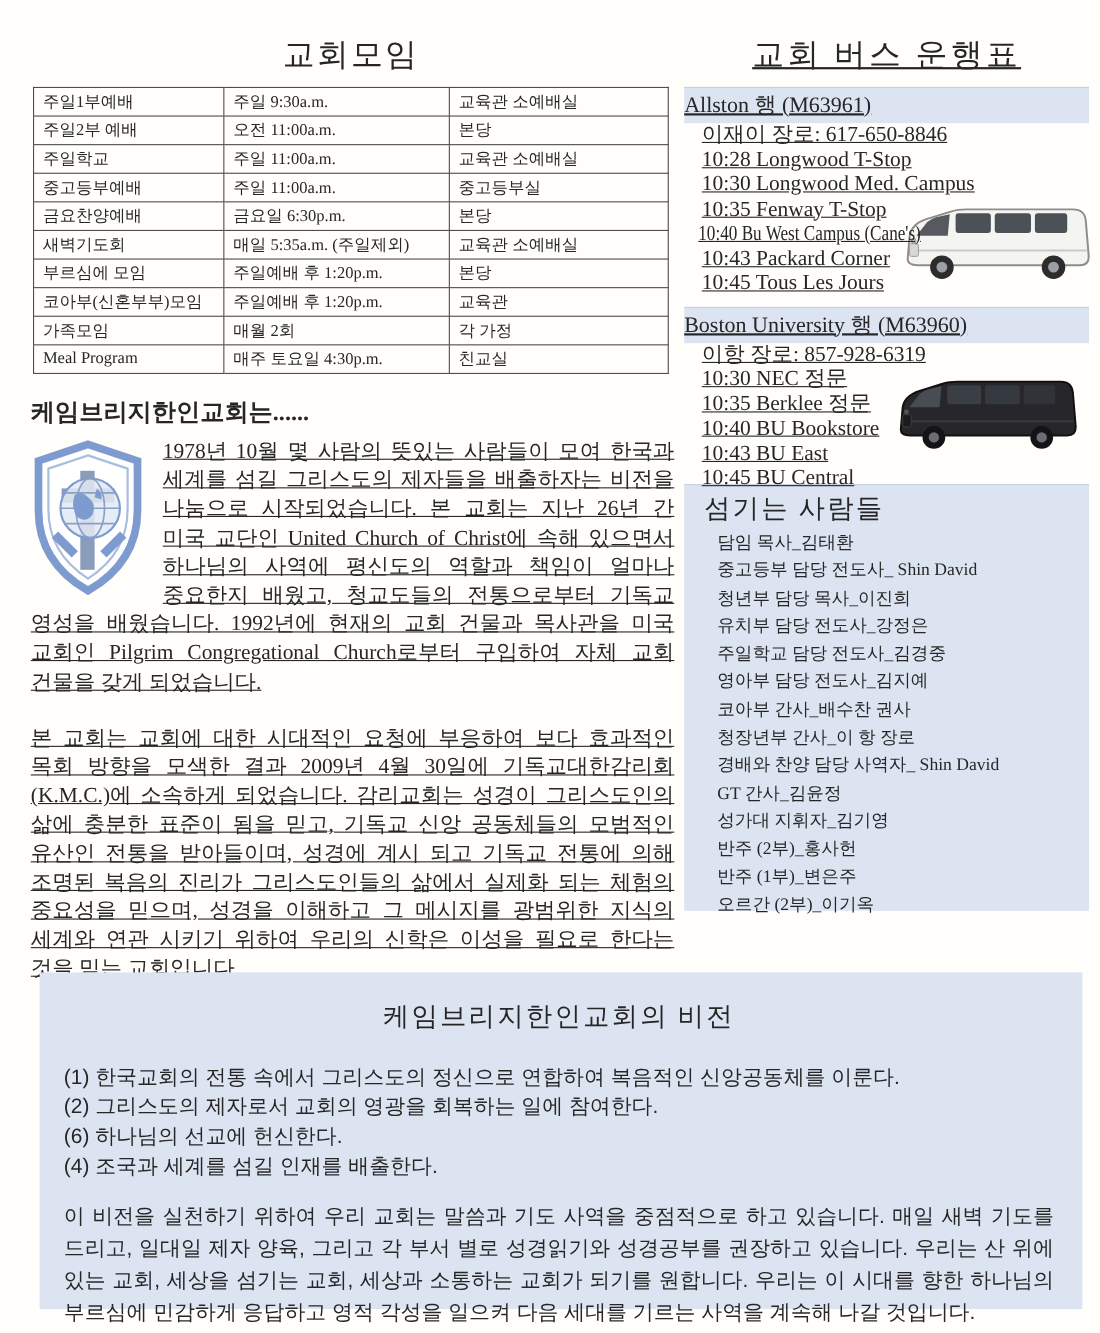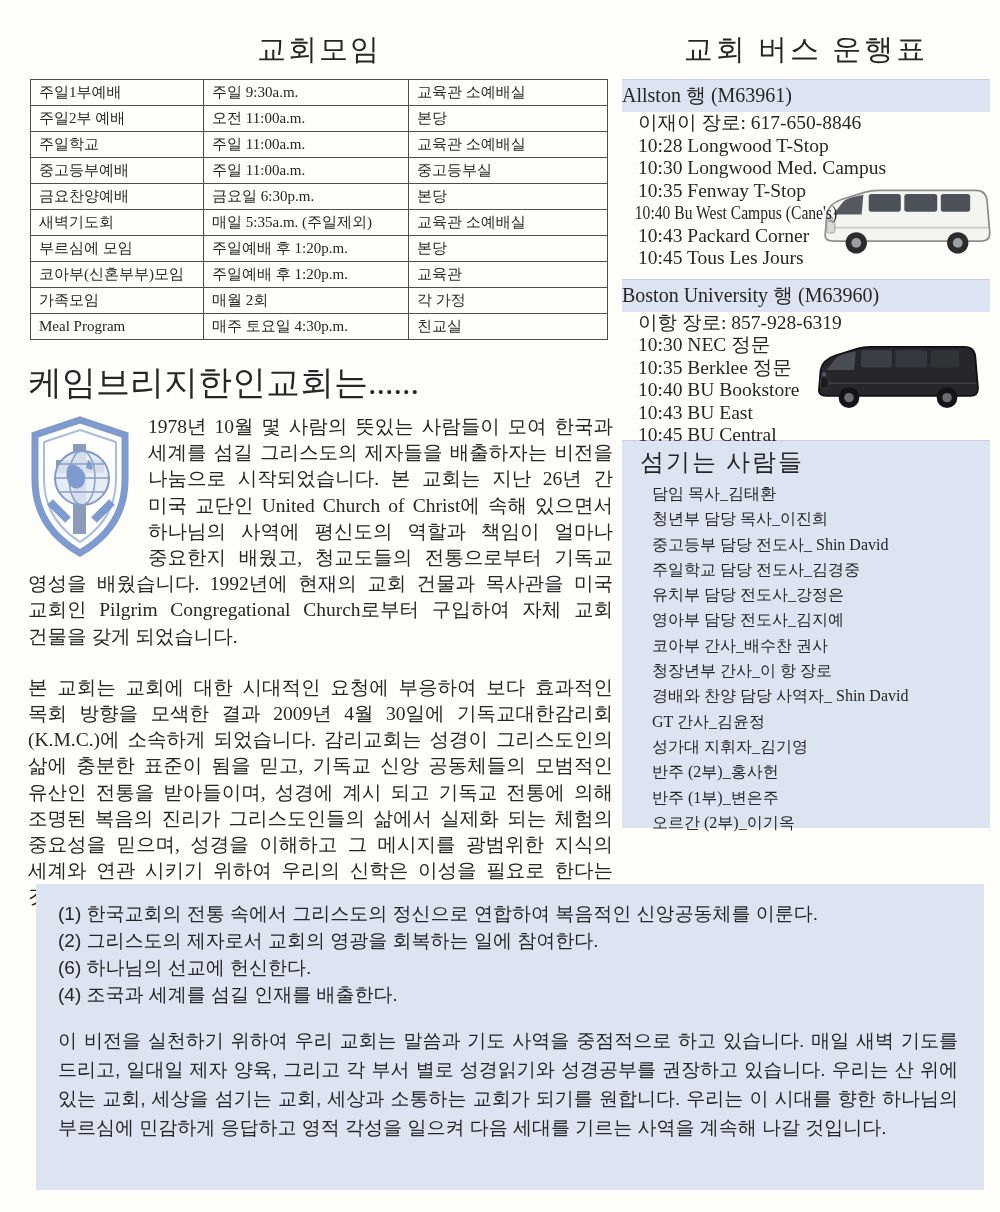--- a/index.html
+++ b/index.html
@@ -11,21 +11,21 @@
   }
   
   .meetings { position:absolute; left:30px; top:30px; width:578px; }
   .section-title { text-align:center; font-size:29px; letter-spacing:2px; margin:0 0 9px 0; font-weight:normal; }
   table.mt { width:100%; border-collapse:collapse; table-layout:fixed; }
   table.mt td {
     border:1.5px solid #4d4d4d; font-size:15px; padding:1px 8px;
     height:23px; white-space:nowrap; overflow:hidden;
   }
   
-  .bus { position:absolute; left:622px; top:30px; width:368px; }
+  .bus { position:absolute; left:622px; top:30px; width:368px;text-decoration:underline; }
   .bus .section-title { letter-spacing:3px; }
   .route-header {
     background:var(--hl); font-size:20px; padding:2px 8px 3px 0;
     border-top:1px solid #c5d0e2;
   }
   .route-line { font-size:19.5px; line-height:22.5px; padding-left:16px; white-space:nowrap; position:relative; z-index:2; }
   .route-block { margin-bottom:9px; position:relative; z-index:2; }
   #allston-stops .item-3 { transform:scaleX(0.8); transform-origin:left center; }
   .van { position:absolute; z-index:1; }
   .van-white { left:196px; top:147px; width:178px; }
@@ -33,25 +33,25 @@
   
   .servants {
     position:absolute; left:622px; top:440px; width:368px; height:388px;
     background:var(--hl); box-sizing:border-box; padding:5px 18px;
     border-top:1px solid #c5d0e2;
   }
   .servants-title { font-size:24px; letter-spacing:2px; margin:0 0 3px 0; font-weight:normal; }
   .servant-item { font-size:16px; line-height:25.3px; padding-left:12px; white-space:nowrap; }
   
   .about { position:absolute; left:28px; top:360px; width:585px; }
-  .about-title { font-size:34px; margin:0 0 8px 0; font-weight:normal; }
+  .about-title { font-size:22px; margin:0 0 8px 0; font-weight:bold; }
   .about-logo { float:left; width:104px; height:142px; margin:2px 16px 4px 0; }
   .about p {
     font-size:19.5px; line-height:26.2px; text-align:justify;
-    word-break:keep-all; margin:0 0 25px 0;
+    word-break:keep-all; margin:0 0 25px 0;text-decoration:underline;
   }
   
   .vision {
     position:absolute; left:36px; top:884px; width:948px; height:306px;
     background:var(--hl); box-sizing:border-box; padding:16px 26px 0 22px;
   }
   .vision-title { text-align:center; font-size:24px; letter-spacing:2px; margin:8px 0 26px 0; font-weight:normal; }
   .vision-item { font-family:"Liberation Sans", sans-serif; font-size:19px; line-height:27px; white-space:nowrap; }
   .vision-paragraph {
     font-family:"Liberation Sans", sans-serif; font-size:19px; line-height:29px;
@@ -197,24 +197,24 @@
         <circle cx="157" cy="74" r="5.5" fill="#6a6d72"></circle>
     </svg>
   </div>
 </div>
 
 <div class="servants">
   <h2 class="servants-title">섬기는 사람들</h2>
   <div>
 
   <div class="servant-item item-0">담임 목사_김태환</div>
+      <div class="servant-item item-2">중고등부 담당 전도사_ Shin David</div>
       <div class="servant-item item-1">청년부 담당 목사_이진희</div>
-      <div class="servant-item item-2">중고등부 담당 전도사_ Shin David</div>
+      <div class="servant-item item-4">유치부 담당 전도사_강정은</div>
       <div class="servant-item item-3">주일학교 담당 전도사_김경중</div>
-      <div class="servant-item item-4">유치부 담당 전도사_강정은</div>
       <div class="servant-item item-5">영아부 담당 전도사_김지예</div>
       <div class="servant-item item-6">코아부 간사_배수찬 권사</div>
       <div class="servant-item item-7">청장년부 간사_이 항 장로</div>
       <div class="servant-item item-8">경배와 찬양 담당 사역자_ Shin David</div>
       <div class="servant-item item-9">GT 간사_김윤정</div>
       <div class="servant-item item-10">성가대 지휘자_김기영</div>
       <div class="servant-item item-11">반주 (2부)_홍사헌</div>
       <div class="servant-item item-12">반주 (1부)_변은주</div>
       <div class="servant-item item-13">오르간 (2부)_이기옥</div>
     </div>
@@ -234,20 +234,21 @@
       <path d="M40 50 Q36 60 42 70 Q50 76 56 68 Q60 58 52 52 Q46 46 40 50 Z" fill="#7e9bd0"></path>
       <path d="M60 44 Q66 48 64 54 L58 52 Z" fill="#7e9bd0"></path>
       <path d="M22 86 L40 104 M84 86 L66 104" stroke="#7e9bd0" stroke-width="8"></path>
     </svg>
   </div>
   <p>1978년 10월 몇 사람의 뜻있는 사람들이 모여 한국과 세계를 섬길 그리스도의 제자들을 배출하자는 비전을 나눔으로 시작되었습니다. 본 교회는 지난 26년 간 미국 교단인 United Church of Christ에 속해 있으면서 하나님의 사역에 평신도의 역할과 책임이 얼마나 중요한지 배웠고, 청교도들의 전통으로부터 기독교 영성을 배웠습니다. 1992년에 현재의 교회 건물과 목사관을 미국 교회인 Pilgrim Congregational Church로부터 구입하여 자체 교회 건물을 갖게 되었습니다.</p>
   <p>본 교회는 교회에 대한 시대적인 요청에 부응하여 보다 효과적인 목회 방향을 모색한 결과 2009년 4월 30일에 기독교대한감리회 (K.M.C.)에 소속하게 되었습니다. 감리교회는 성경이 그리스도인의 삶에 충분한 표준이 됨을 믿고, 기독교 신앙 공동체들의 모범적인 유산인 전통을 받아들이며, 성경에 계시 되고 기독교 전통에 의해 조명된 복음의 진리가 그리스도인들의 삶에서 실제화 되는 체험의 중요성을 믿으며, 성경을 이해하고 그 메시지를 광범위한 지식의 세계와 연관 시키기 위하여 우리의 신학은 이성을 필요로 한다는 것을 믿는 교회입니다.</p>
 </div>
 
 <div class="vision">
+  <h2 class="vision-title">케임브리지한인교회의 비전</h2>
   <div>
 
   <div class="vision-item item-0">(1) 한국교회의 전통 속에서 그리스도의 정신으로 연합하여 복음적인 신앙공동체를 이룬다.</div>
       <div class="vision-item item-1">(2) 그리스도의 제자로서 교회의 영광을 회복하는 일에 참여한다.</div>
       <div class="vision-item item-2">(6) 하나님의 선교에 헌신한다.</div>
       <div class="vision-item item-3">(4) 조국과 세계를 섬길 인재를 배출한다.</div>
     </div>
   <div class="vision-paragraph">이 비전을 실천하기 위하여 우리 교회는 말씀과 기도 사역을 중점적으로 하고 있습니다. 매일 새벽 기도를 드리고, 일대일 제자 양육, 그리고 각 부서 별로 성경읽기와 성경공부를 권장하고 있습니다. 우리는 산 위에 있는 교회, 세상을 섬기는 교회, 세상과 소통하는 교회가 되기를 원합니다. 우리는 이 시대를 향한 하나님의 부르심에 민감하게 응답하고 영적 각성을 일으켜 다음 세대를 기르는 사역을 계속해 나갈 것입니다.</div>
 </div>
 

